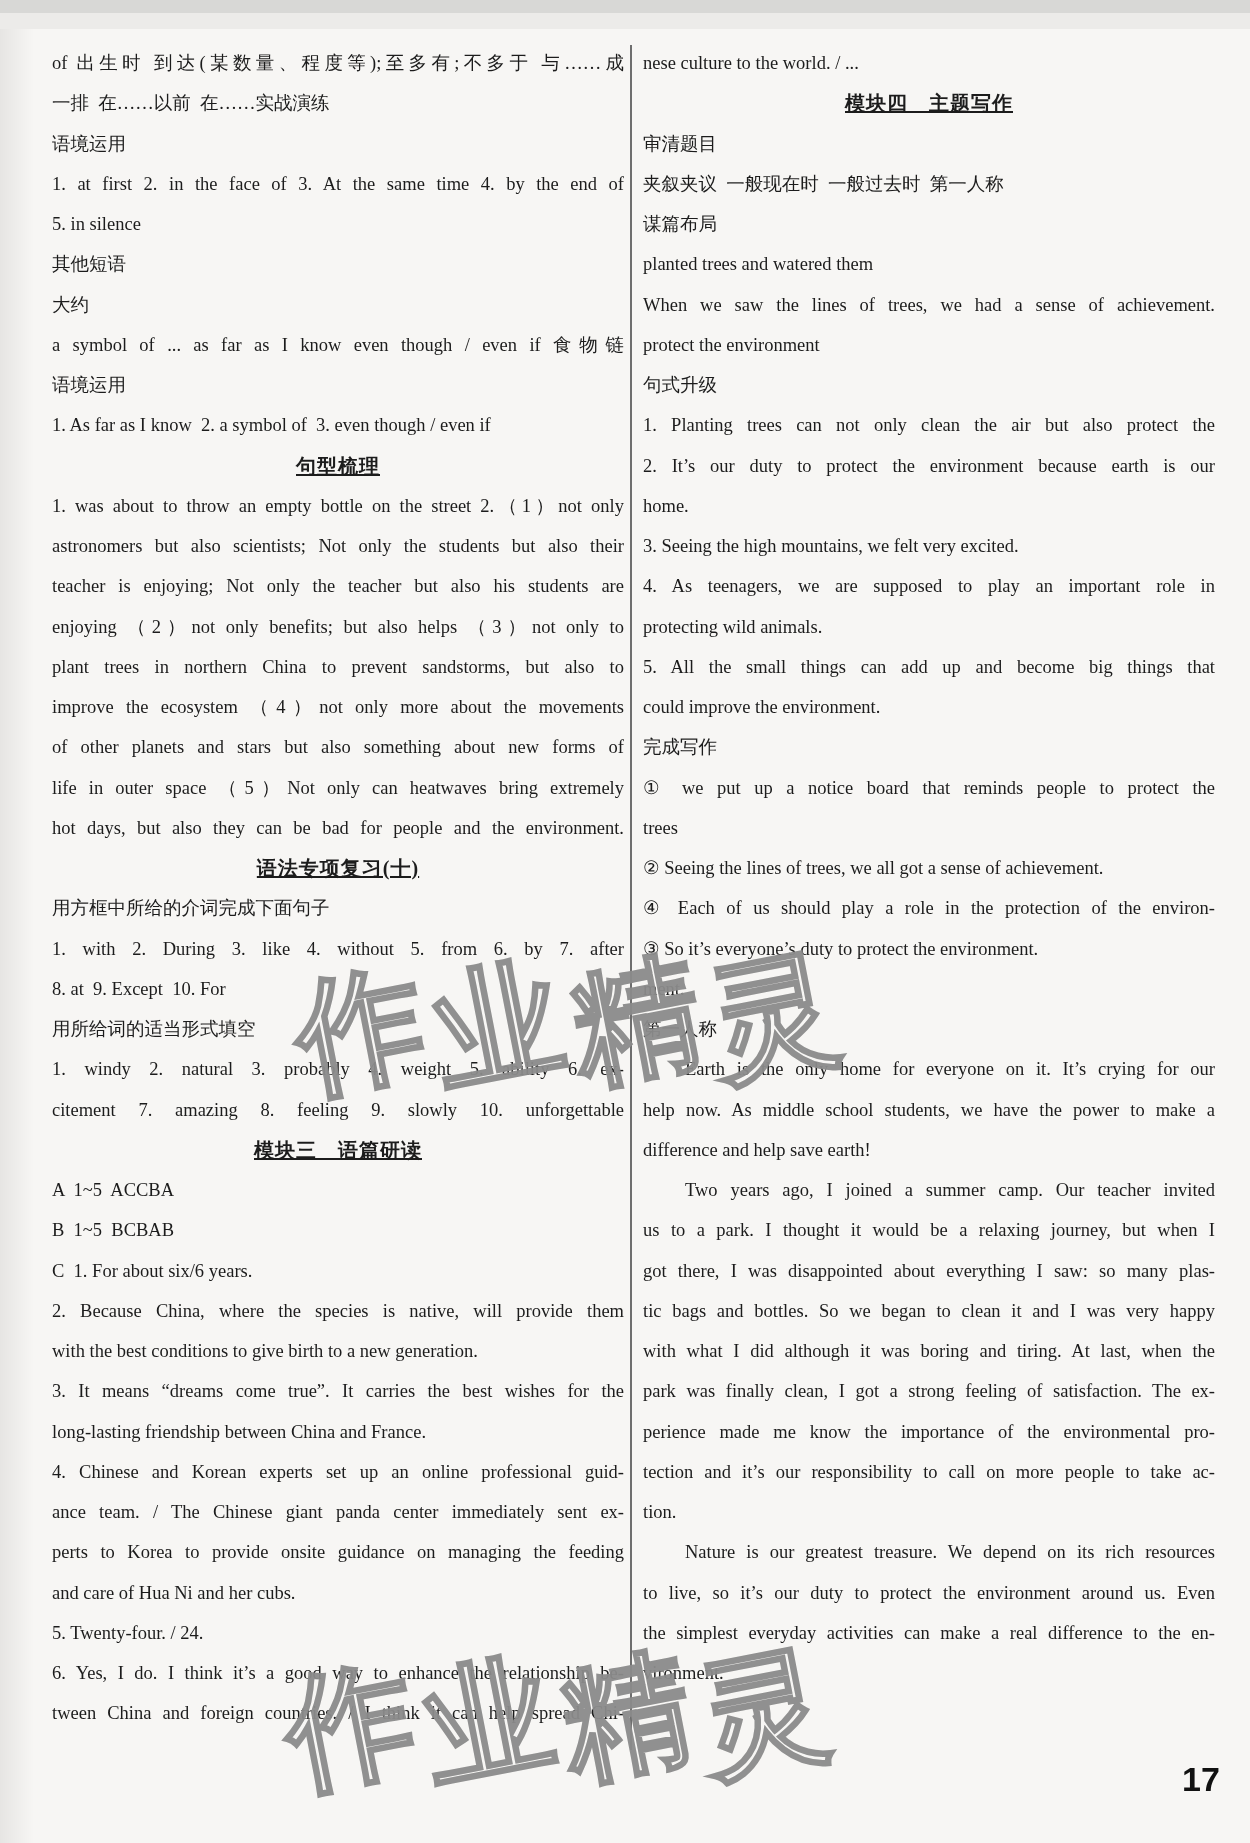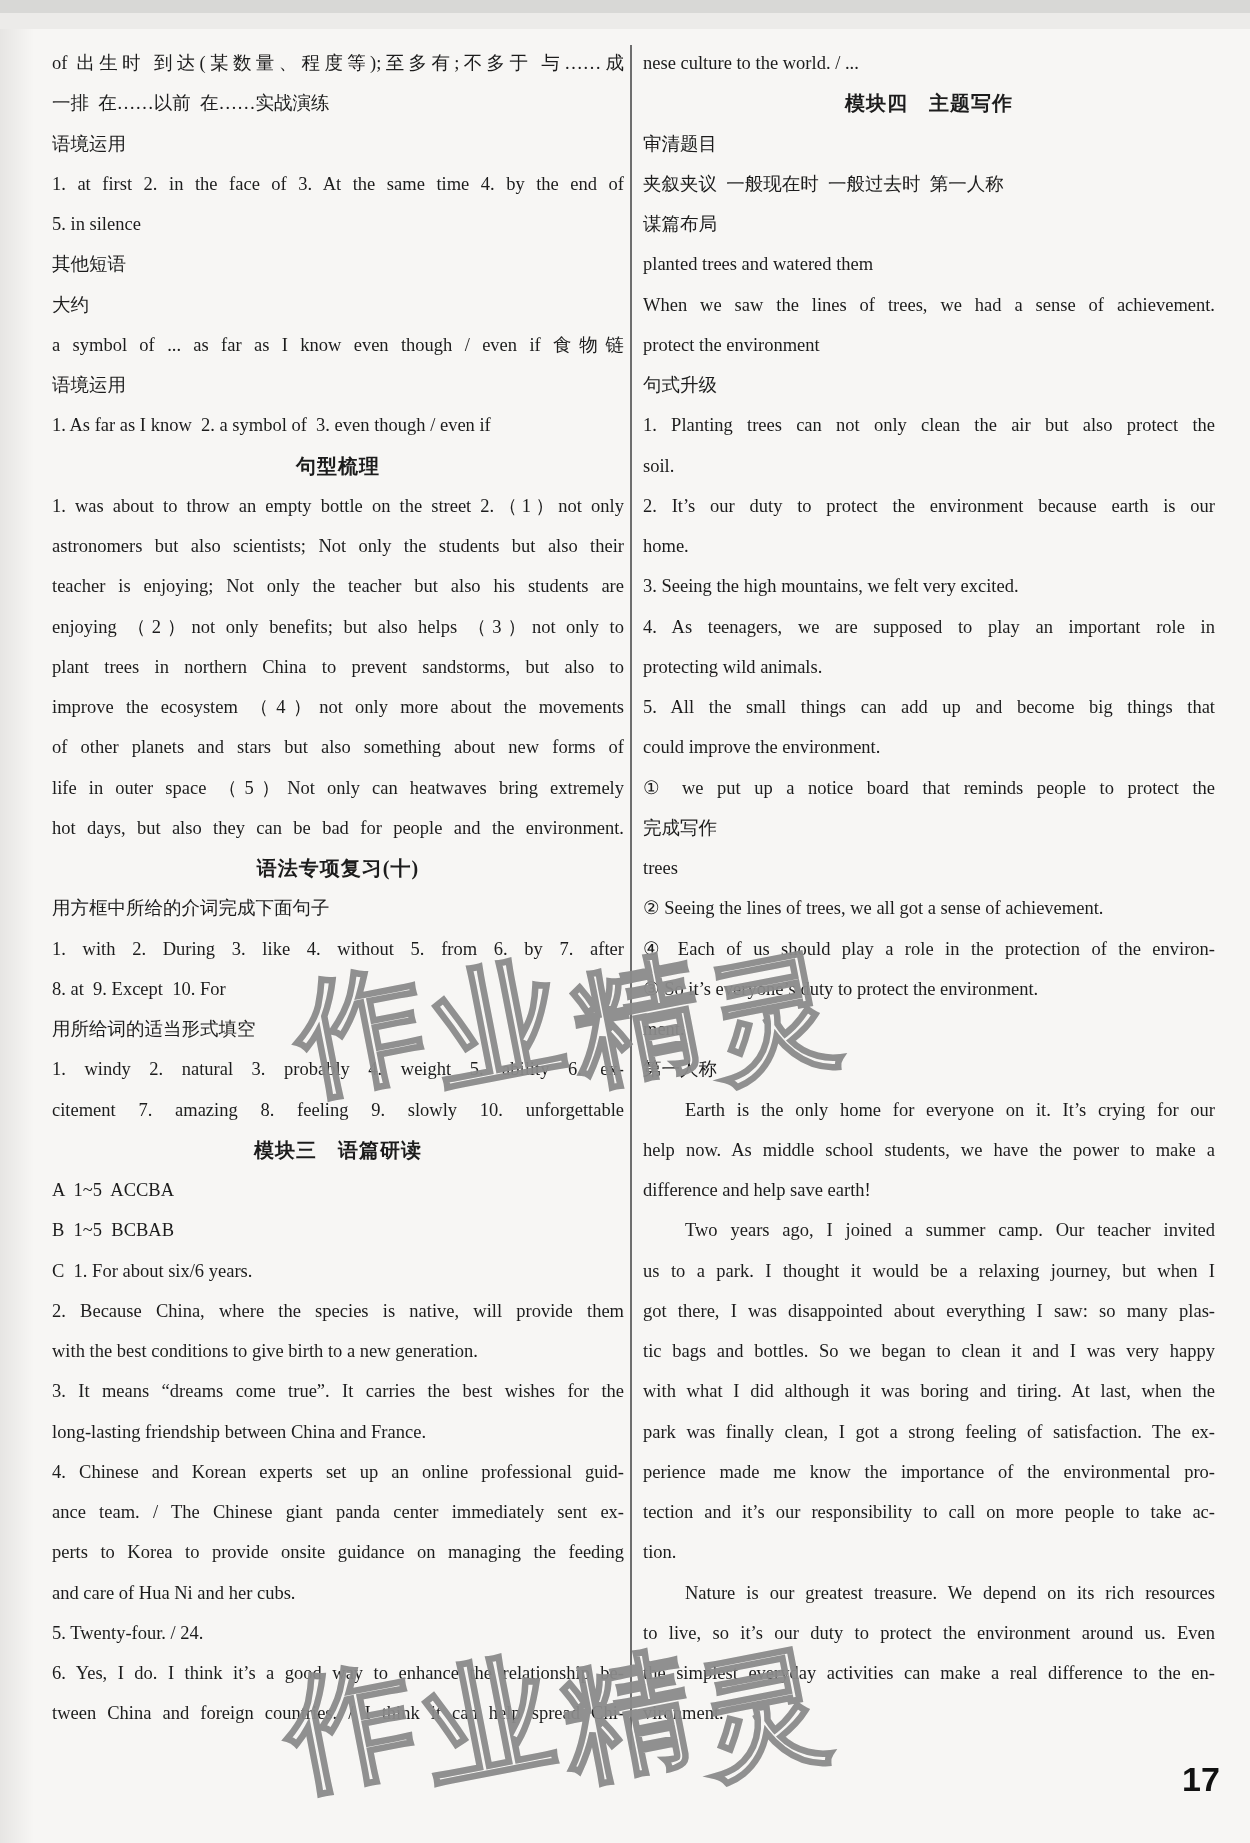--- a/index.html
+++ b/index.html
@@ -14,21 +14,21 @@
   .scan-left-shade{position:absolute;left:0;top:29px;width:34px;height:1814px;
     background:linear-gradient(to right,#e6e5e3,rgba(246,245,243,0));}
   .column{position:absolute;top:43px;width:572px;}
   .col-left{left:52px;}
   .col-right{left:643px;}
   .line{
     height:40.25px;line-height:40.25px;font-size:18.5px;
     white-space:pre-wrap;overflow:visible;
   }
   .line.j{text-align:justify;text-align-last:justify;white-space:normal;}
-  .line.c{text-align:right;text-align-last:center;}
+  .line.c{text-align:right;text-align-last:center;text-decoration:underline;}
   .line.hd{font-weight:700;font-size:20px;letter-spacing:1px;}
   .line.ind{text-indent:42px;}
   .divider{position:absolute;left:630px;top:45px;width:2px;height:1705px;background:#6e6e6e;}
   .watermark{
     position:absolute;font-family:"Liberation Sans","DejaVu Sans",sans-serif;
     font-weight:700;font-size:128px;line-height:1.1;letter-spacing:10px;
     color:transparent;-webkit-text-stroke:2.5px #8b8b8b;
     transform:rotate(-2deg);white-space:nowrap;opacity:.95;
   }
   .watermark span{display:inline-block;transform:rotate(-9deg);}
@@ -96,30 +96,29 @@
     <div class="line">nese culture to the world. / ...</div>
     <div class="line c hd">模块四　主题写作</div>
     <div class="line">审清题目</div>
     <div class="line">夹叙夹议  一般现在时  一般过去时  第一人称</div>
     <div class="line">谋篇布局</div>
     <div class="line">planted trees and watered them</div>
     <div class="line j">When we saw the lines of trees, we had a sense of achievement.</div>
     <div class="line">protect the environment</div>
     <div class="line">句式升级</div>
     <div class="line j">1. Planting trees can not only clean the air but also protect the</div>
-    <div class="line">soil.</div>
     <div class="line j">2. It’s our duty to protect the environment because earth is our</div>
     <div class="line">home.</div>
     <div class="line">3. Seeing the high mountains, we felt very excited.</div>
     <div class="line j">4. As teenagers, we are supposed to play an important role in</div>
     <div class="line">protecting wild animals.</div>
     <div class="line j">5. All the small things can add up and become big things that</div>
     <div class="line">could improve the environment.</div>
+    <div class="line">完成写作</div>
     <div class="line j">① we put up a notice board that reminds people to protect the</div>
-    <div class="line">完成写作</div>
     <div class="line">trees</div>
     <div class="line">② Seeing the lines of trees, we all got a sense of achievement.</div>
     <div class="line j">④ Each of us should play a role in  the protection  of the  environ-</div>
     <div class="line">③ So it’s everyone’s duty to protect the environment.</div>
     <div class="line">ment.</div>
     <div class="line">第一人称</div>
     <div class="line j ind">Earth is the only home for everyone on it. It’s crying for our</div>
     <div class="line j">help now. As middle school students, we have the power to make a</div>
     <div class="line">difference and help save earth!</div>
     <div class="line j ind">Two years ago, I joined a summer camp. Our teacher invited</div>

